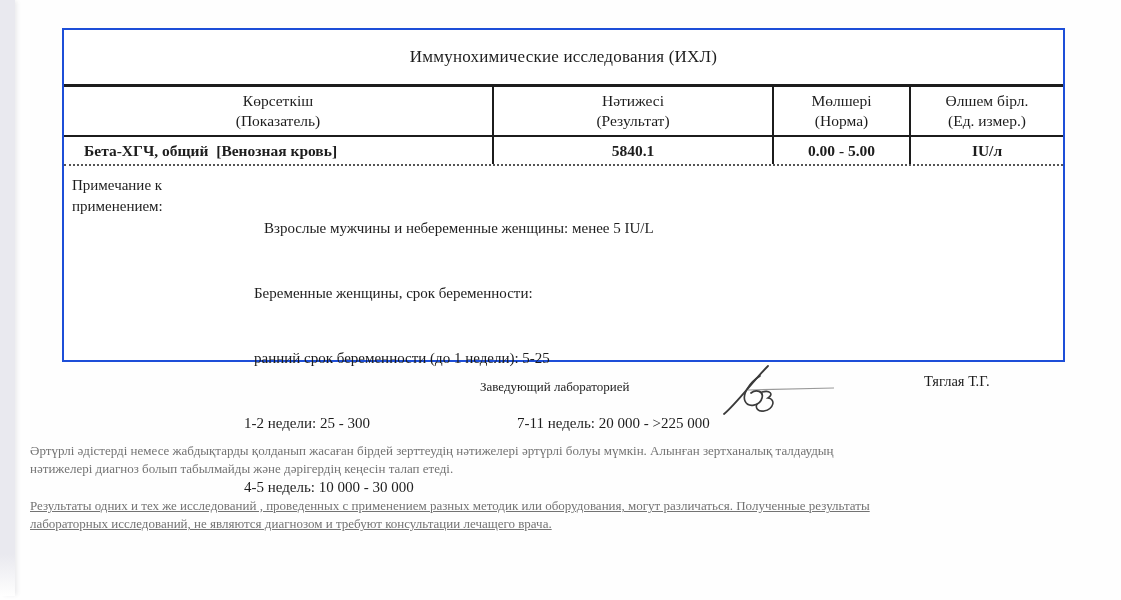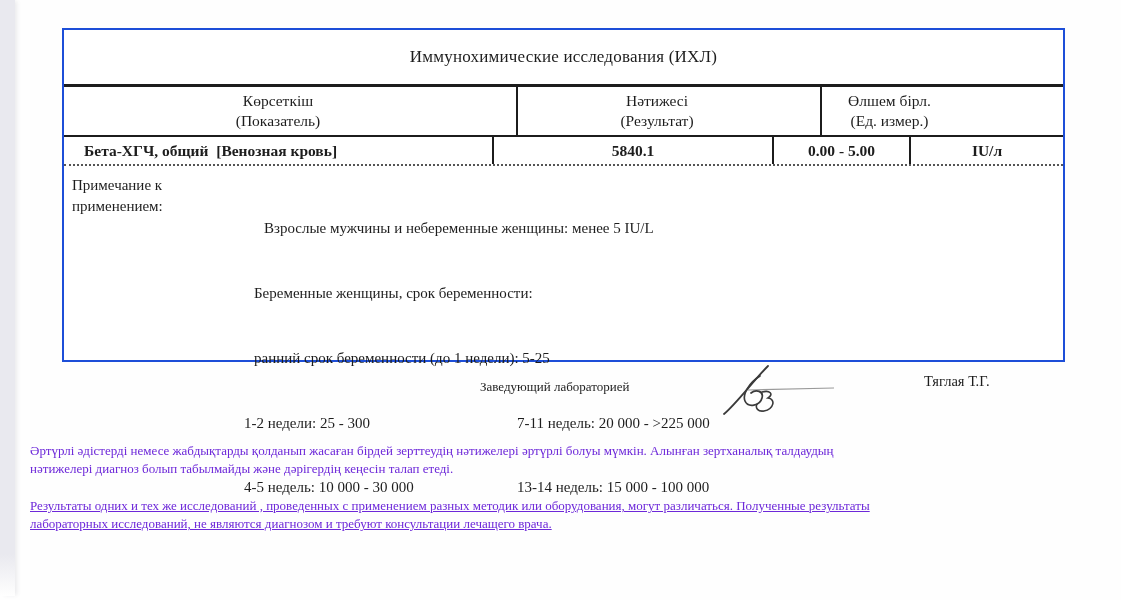--- a/index.html
+++ b/index.html
@@ -27,21 +27,21 @@
   .title-row {
     height: 57px;
     display: flex; align-items: center; justify-content: center;
     font-size: 17px; letter-spacing: 0.2px;
     border-bottom: 3px solid #1c1c1c;
   }
   .grid-row { display: grid; grid-template-columns: 428px 280px 137px 1fr; }
   .grid-row > div { border-left: 2px solid #1c1c1c; }
   .grid-row > div:first-child { border-left: none; }
 
-  .header-row { height: 50px; border-bottom: 2px solid #1c1c1c; gap: 24px; }
+  .header-row { height: 50px; border-bottom: 2px solid #1c1c1c; }
   .header-cell {
     display: flex; flex-direction: column; align-items: center; justify-content: center;
     font-size: 15.5px; line-height: 20px; text-align: center;
   }
 
   .result-row { height: 29px; border-bottom: 2px dotted #555; font-weight: bold; font-size: 15.5px; }
   .result-row > div { display: flex; align-items: center; justify-content: center; }
   .result-row .cell-indicator { justify-content: flex-start; padding-left: 20px; white-space: pre; }
 
   .notes-section { position: relative; height: 194px; font-size: 15px; }
@@ -51,21 +51,21 @@
   .indent-10 { padding-left: 10px; }
   .week-row { display: flex; }
   .week-row .wk-left { width: 273px; }
 
   
   .sig-role { position: absolute; left: 480px; top: 371px; font-size: 13px; margin-top: 8px; }
   .sig-name { position: absolute; left: 924px; top: 373px; font-size: 14.5px; }
   .sig-image { position: absolute; left: 716px; top: 362px; width: 120px; height: 54px; }
 
   
-  .disclaimer { position: absolute; left: 30px; width: 1080px; font-size: 13px; line-height: 18px; color: #6d28d9; }
+  .disclaimer { position: absolute; left: 30px; width: 1080px; font-size: 13px; line-height: 18px; color: #737373; }
   .disclaimer-kz { top: 442px; }
   .disclaimer-ru { top: 497px; text-decoration: underline; }
 </style>
 </head>
 <body>
 
 <div class="page">
 
   <div class="edge-strip"></div>
 
@@ -74,20 +74,24 @@
     <div class="title-row">Иммунохимические исследования (ИХЛ)</div>
 
     <div class="grid-row header-row">
       <div class="header-cell">
         <span>Көрсеткіш</span>
         <span>(Показатель)</span>
       </div>
       <div class="header-cell">
         <span>Нәтижесі</span>
         <span>(Результат)</span>
+      </div>
+      <div class="header-cell">
+        <span>Мөлшері</span>
+        <span>(Норма)</span>
       </div>
       <div class="header-cell">
         <span>Өлшем бірл.</span>
         <span>(Ед. измер.)</span>
       </div>
     </div>
 
     <div class="grid-row result-row">
       <div class="cell-indicator">Бета-ХГЧ, общий  [Венозная кровь]</div>
       <div>5840.1</div>
@@ -103,21 +107,20 @@
       <div class="note-content">
         <div class="indent-20">Взрослые мужчины и небеременные женщины: менее 5 IU/L</div>
         <div class="indent-10">Беременные женщины, срок беременности:</div>
         <div class="indent-10">ранний срок беременности (до 1 недели): 5-25</div>
         <div class="week-row">
           <span class="wk-left">1-2 недели: 25 - 300</span>
           <span>7-11 недель: 20 000 - &gt;225 000</span>
         </div>
         <div class="week-row">
           <span class="wk-left">4-5 недель: 10 000 - 30 000</span>
-          <span>13-14 недель: 15 000 - 100 000</span>
         </div>
         
         
       </div>
     </div>
 
   </div>
 
   <div class="sig-role">Заведующий лабораторией</div>
 

